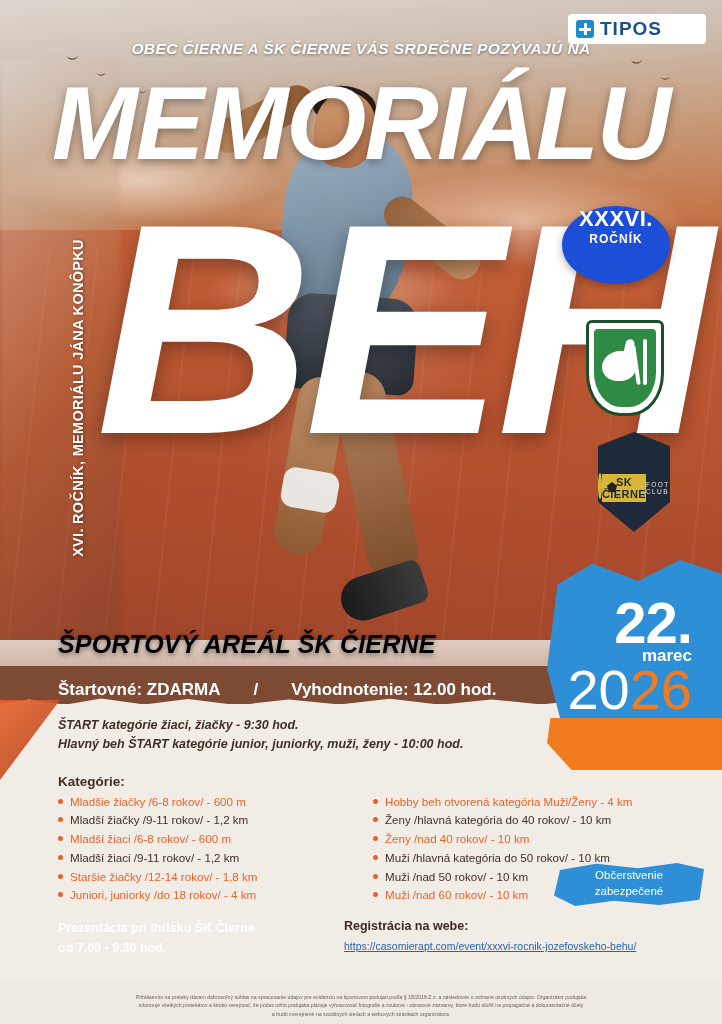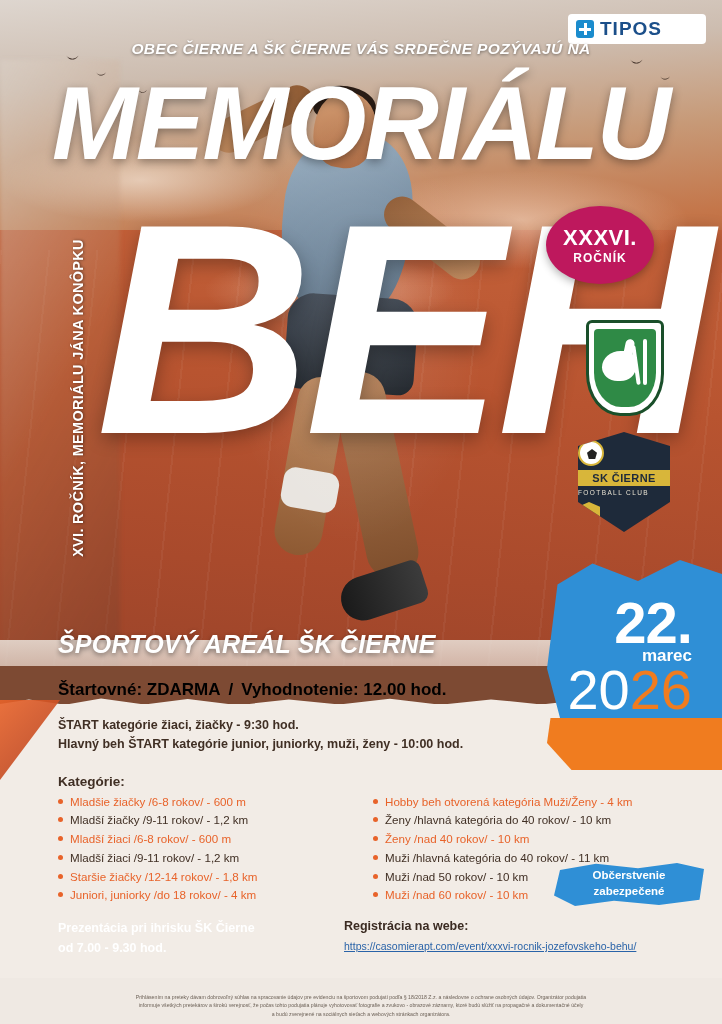--- a/index.html
+++ b/index.html
@@ -181,29 +181,29 @@
     text-shadow:0 6px 18px rgba(0,0,0,.3);
   }
   .vertical-sub{
     position:absolute; left:-92px; top:390px; width:340px;
     transform:rotate(-90deg); transform-origin:center;
     color:#fff; font-weight:bold; font-size:14.5px; letter-spacing:.3px;
     text-align:center; text-shadow:0 1px 3px rgba(0,0,0,.5);
   }
   .areal{
     position:absolute; left:58px; top:630px;
-    color:#ffffff; font-weight:bold; font-style:italic; font-size:25px;
+    color:#000000; font-weight:bold; font-style:italic; font-size:25px;
     letter-spacing:.2px; text-shadow:0 2px 5px rgba(0,0,0,.45);
   }
 
   
   .rocnik-badge{
-    position:absolute; right:68px; top:206px; width:108px; height:78px;
-    background:#be185d; border-radius:50%/50%;
-    display:flex; flex-direction:column; align-items:center; justify-content:center;
+    position:absolute; right:52px; top:206px; width:108px; height:78px;
+    background:#1d4ed8; border-radius:50%/50%;
+    display:flex; flex-direction:column; align-items:center; 
     color:#fff; box-shadow:0 3px 8px rgba(0,0,0,.3);
   }
   .rocnik-badge .n{ font-size:22px; font-weight:bold; letter-spacing:.5px; }
   .rocnik-badge .t{ font-size:12px; font-weight:bold; letter-spacing:1px; }
 
   
   .crest{
     position:absolute; right:58px; top:320px; width:78px; height:96px;
     background:#fff; border:3px solid #1a4f2a;
     border-radius:6px 6px 44% 44%;
@@ -225,24 +225,24 @@
     position:absolute; right:9px; top:10px; width:4px; height:46px;
     background:#fff; border-radius:2px;
   }
   .crest .reed2{
     position:absolute; right:18px; top:16px; width:4px; height:40px;
     background:#fff; border-radius:2px; transform:rotate(-8deg);
   }
 
   
   .club{
-    position:absolute; right:52px; top:432px; width:92px; height:100px;
+    position:absolute; right:52px; top:432px; width:72px; height:100px;
     background:#1e2a3a;
     clip-path: polygon(50% 0%, 100% 14%, 100% 70%, 50% 100%, 0% 70%, 0% 14%);
-    border:0; display:flex; flex-direction:column; align-items:flex-start;
+    border:0; display:flex; flex-direction:row; align-items:center;
     padding-top:8px; color:#fff;
   }
   .club .ball{
     width:26px;height:26px;border-radius:50%;background:#fff;
     position:relative; border:2px solid #d8b63a;
   }
   .club .ball:after{
     content:''; position:absolute; left:7px; top:7px; width:10px;height:10px;
     background:#222; clip-path:polygon(50% 0,100% 38%,82% 100%,18% 100%,0 38%);
   }
@@ -272,30 +272,31 @@
   }
   .date-block .year{
     font-size:56px; font-weight:normal; line-height:1; margin-top:-2px;
   }
   .date-block .year .c26{ color:#f07c1f; }
 
   
   .startovne{
     position:absolute; left:0; top:672px; width:722px; height:36px;
     display:flex; align-items:center; padding-left:58px;
-    color:#000000; font-weight:bold; font-size:17px;
+    color:#ffffff; font-weight:bold; font-size:17px;gap:25px;
   }
 
   
   .info{
     position:absolute; left:0; top:716px; width:722px; color:#3b2b22;
   }
   .start-lines{
     padding-left:58px; font-size:12.5px; font-weight:bold; line-height:1.5;
     color:#402f24;
+    font-style:italic;
   }
   .kat-title{
     padding-left:58px; margin-top:20px; font-size:13.5px; font-weight:bold;
     color:#402f24;
   }
   .cats{
     display:flex; gap:16px; padding:4px 30px 0 58px;
   }
   .cats ul{ list-style:none; }
   .cats li{
@@ -319,21 +320,21 @@
     font-weight:normal; font-size:10.5px; color:#2a63a8; margin-top:7px;
     display:block;
   }
 
   
   .obc{
     position:absolute; right:18px; top:862px; width:150px; height:44px;
     background:#2f8fd6; color:#fff;
     clip-path: polygon(4% 18%, 28% 4%, 56% 14%, 82% 2%, 100% 16%, 97% 86%, 70% 98%, 40% 88%, 14% 100%, 0% 76%);
     display:flex; flex-direction:column; align-items:center; justify-content:center;
-    font-size:11.5px; font-weight:bold; line-height:1.35; text-align:center;
+    font-size:11.5px; font-weight:normal; line-height:1.35; text-align:center;
   }
 
   
   .fineprint{
     position:absolute; left:0; bottom:6px; width:722px; padding:0 36px;
     text-align:center; color:#6d6258; font-size:5.2px; line-height:1.6;
   }
 
   .orange-corner{
     position:absolute; left:0; top:700px; width:60px; height:80px;
@@ -439,21 +440,21 @@
         <li>Mladší žiačky /9-11 rokov/ - 1,2 km</li>
         <li class="hl">Mladší žiaci /6-8 rokov/ - 600 m</li>
         <li>Mladší žiaci /9-11 rokov/ - 1,2 km</li>
         <li class="hl">Staršie žiačky /12-14 rokov/ - 1,8 km</li>
         <li class="hl">Juniori, juniorky /do 18 rokov/ - 4 km</li>
       </ul>
       <ul class="col-right">
         <li class="hl">Hobby beh otvorená kategória Muži/Ženy - 4 km</li>
         <li>Ženy /hlavná kategória do 40 rokov/ - 10 km</li>
         <li class="hl">Ženy /nad 40 rokov/ - 10 km</li>
-        <li>Muži /hlavná kategória do 40 rokov/ - 11 km</li>
+        <li>Muži /hlavná kategória do 50 rokov/ - 10 km</li>
         <li>Muži /nad 50 rokov/ - 10 km</li>
         <li class="hl">Muži /nad 60 rokov/ - 10 km</li>
       </ul>
     </div>
 
     <div class="bottom-cols">
       <div class="prez">
         <div>Prezentácia pri ihrisku ŠK Čierne</div>
         <div>od 7.00 - 9.30 hod.</div>
       </div>

